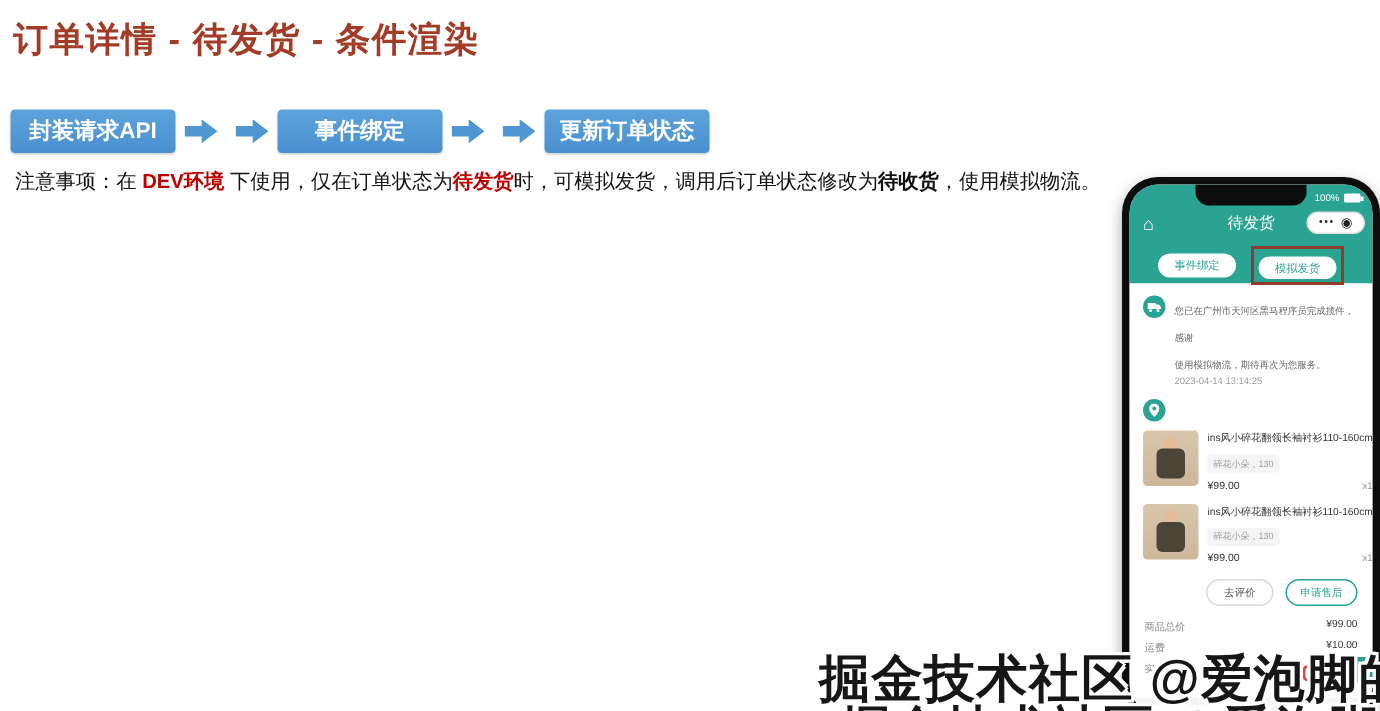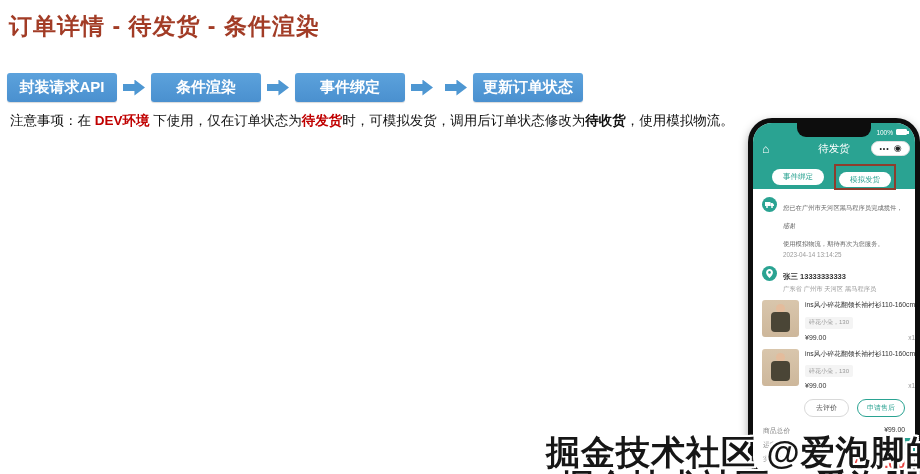--- a/index.html
+++ b/index.html
@@ -110,21 +110,20 @@
 </head>
 <body>
 
 <div id="canvas">
 
   <div class="page-title">订单详情 - 待发货 - 条件渲染</div>
 
   <div class="flow">
     <div class="flow-box">封装请求API</div>
     <div class="flow-arrow"></div>
-    <div class="flow-box">条件渲染</div>
     <div class="flow-arrow"></div>
     <div class="flow-box">事件绑定</div>
     <div class="flow-arrow"></div>
     <div class="flow-arrow"></div>
     <div class="flow-box">更新订单状态</div>
   </div>
 
   <div class="note">
     <span>注意事项：在 </span><span class="red">DEV环境</span><span> 下使用，仅在订单状态为</span><span class="red">待发货</span><span>时，可模拟发货，调用后订单状态修改为</span><span class="bold">待收货</span><span>，使用模拟物流。</span>
   </div>
@@ -171,24 +170,20 @@
             <div class="msg-time">2023-04-14 13:14:25</div>
           </span>
         </div>
 
         <div class="info-row">
           <span class="icon-circle">
             <svg width="7" height="9" viewBox="0 0 12 16">
                 <path d="M6 0C2.7 0 0 2.7 0 6c0 4.5 6 10 6 10s6-5.5 6-10C12 2.7 9.3 0 6 0z" fill="#fff"></path>
                 <circle cx="6" cy="6" r="2.3" fill="#2AA392"></circle>
               </svg>
-          </span>
-          <span class="info-text">
-            <span class="recipient-name">张三 13333333333</span>
-            <div class="recipient-addr">广东省 广州市 天河区 黑马程序员</div>
           </span>
         </div>
 
         <div class="product-row">
           <span class="thumb">
               <span class="head"></span>
               <span class="torso"></span>
             </span>
           <span class="prod-main">
             <div class="prod-title">ins风小碎花翻领长袖衬衫110-160cm</div>

